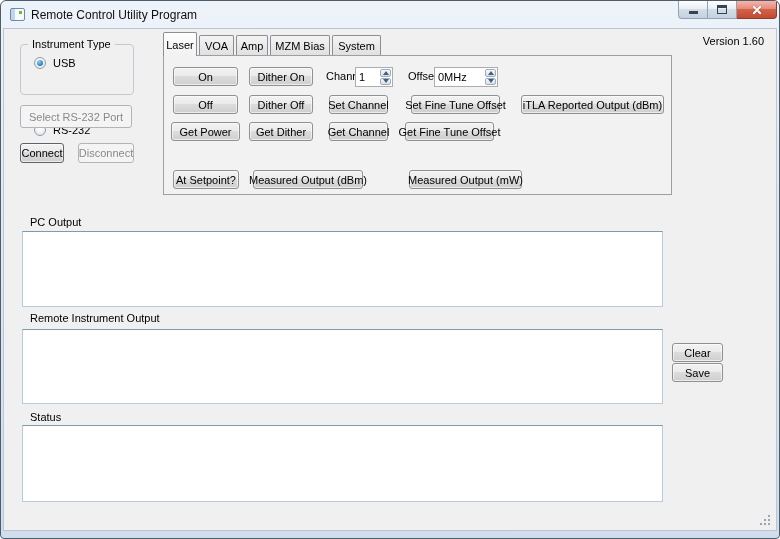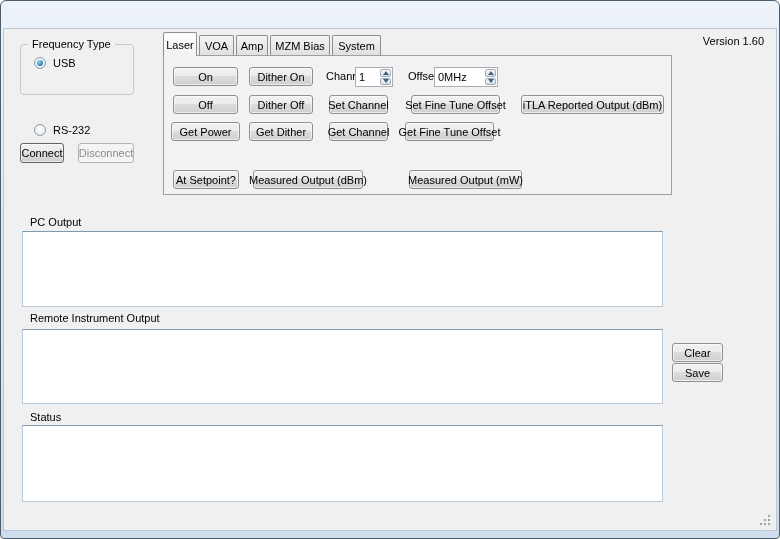--- a/index.html
+++ b/index.html
@@ -111,35 +111,51 @@
   
   .grip{position:absolute;right:5px;bottom:4px;width:13px;height:13px;cursor:nwse-resize;}
   .grip::before{content:"";position:absolute;right:1px;bottom:1px;width:2px;height:2px;background:#9aa4ac;
     box-shadow:-4px 0 #9aa4ac,-8px 0 #9aa4ac,0 -4px #9aa4ac,-4px -4px #9aa4ac,0 -8px #9aa4ac;}
 </style>
 </head>
 <body>
 
 <div class="window">
 
+  <div class="titlebar">
+    <div class="app-icon"></div>
+    <div class="title-text">Remote Control Utility Program</div>
+    <div class="winbtns">
+      <div class="wb wb-min">
+        <span class="icon-min"></span>
+      </div>
+      <div class="wb wb-max">
+        <span class="icon-max"></span>
+      </div>
+      <div class="wb wb-close">
+        <span class="icon-close"></span>
+      </div>
+    </div>
+  </div>
 
   <div class="client">
 
     <div class="group">
-      <span class="group-legend">Frequency Type</span>
+      <span class="group-legend">Instrument Type</span>
       <div class="radio radio-usb checked">
         <span class="radio-circle"></span>
         <span>USB</span>
       </div>
       <div class="radio radio-rs232">
         <span class="radio-circle"></span>
         <span>RS-232</span>
       </div>
     </div>
 
+    <button class="w7btn disabled" id="btn-select-port">Select RS-232 Port</button>
     <button class="w7btn default" id="btn-connect">Connect</button>
     <button class="w7btn disabled" id="btn-disconnect">Disconnect</button>
 
     <div class="tab active" id="tab-0">Laser</div>
     <div class="tab" id="tab-1">VOA</div>
     <div class="tab" id="tab-2">Amp</div>
     <div class="tab" id="tab-3">MZM Bias</div>
     <div class="tab" id="tab-4">System</div>
 
     <div class="version">Version 1.60</div>

